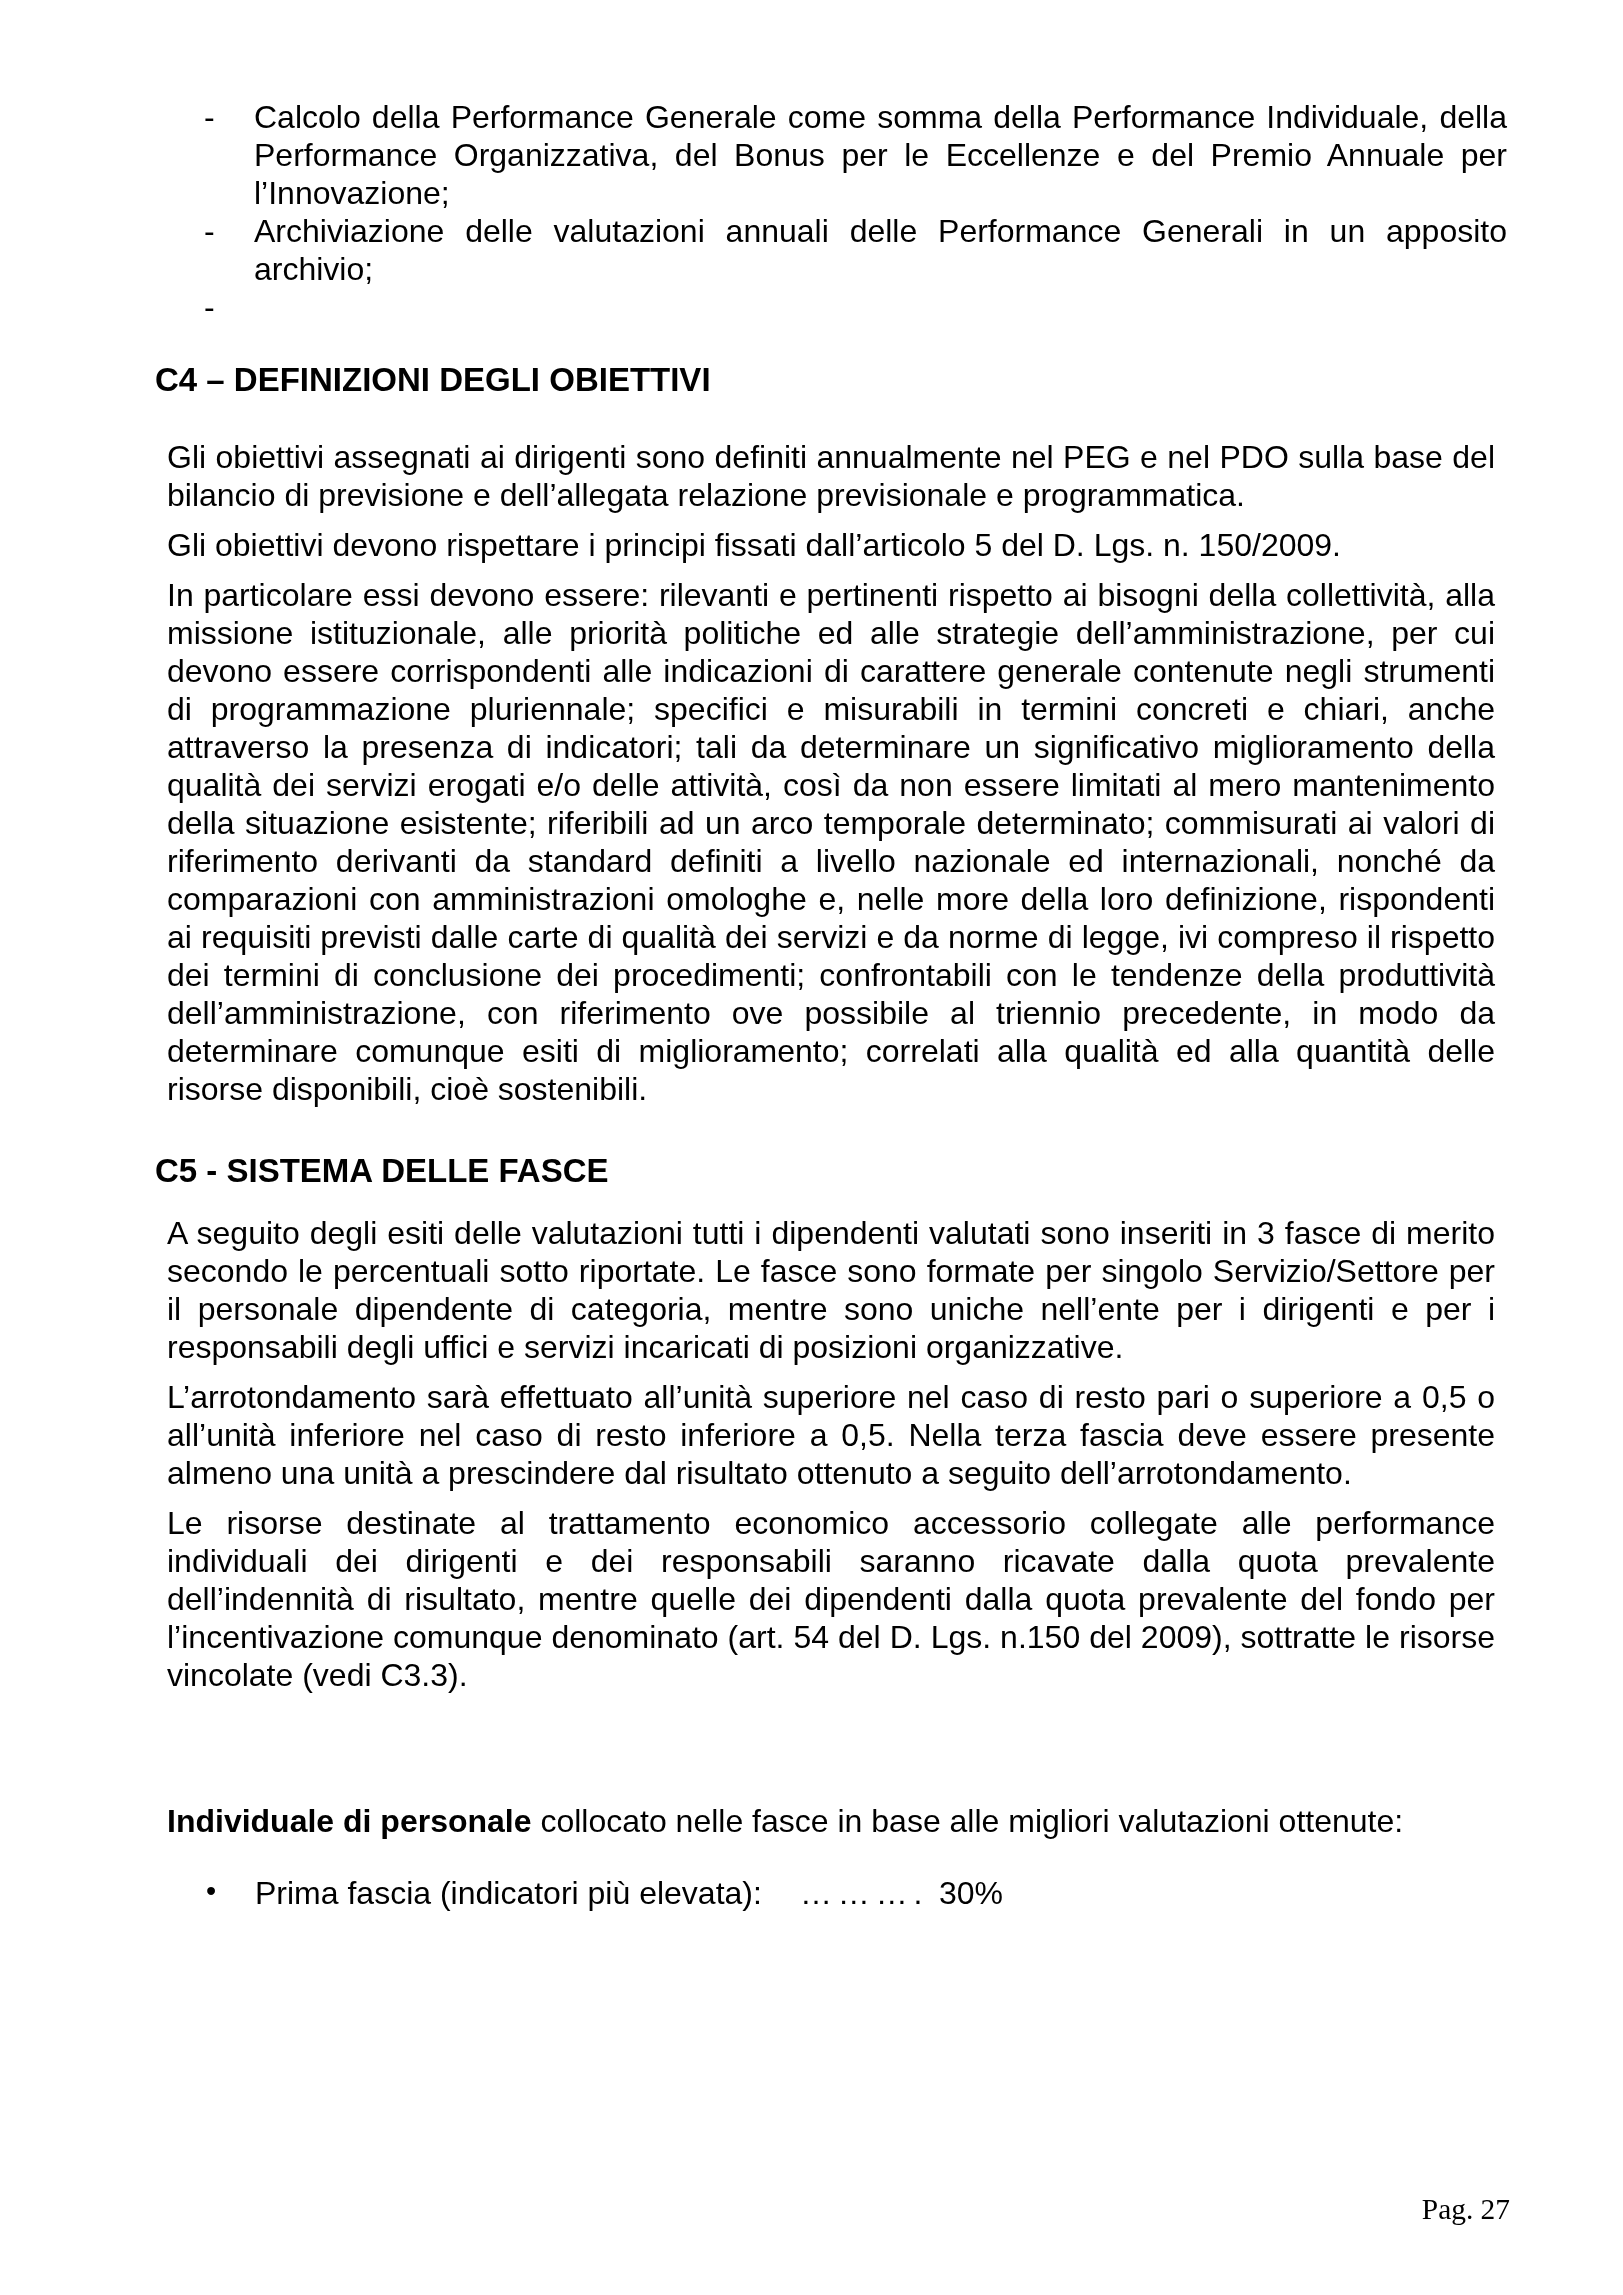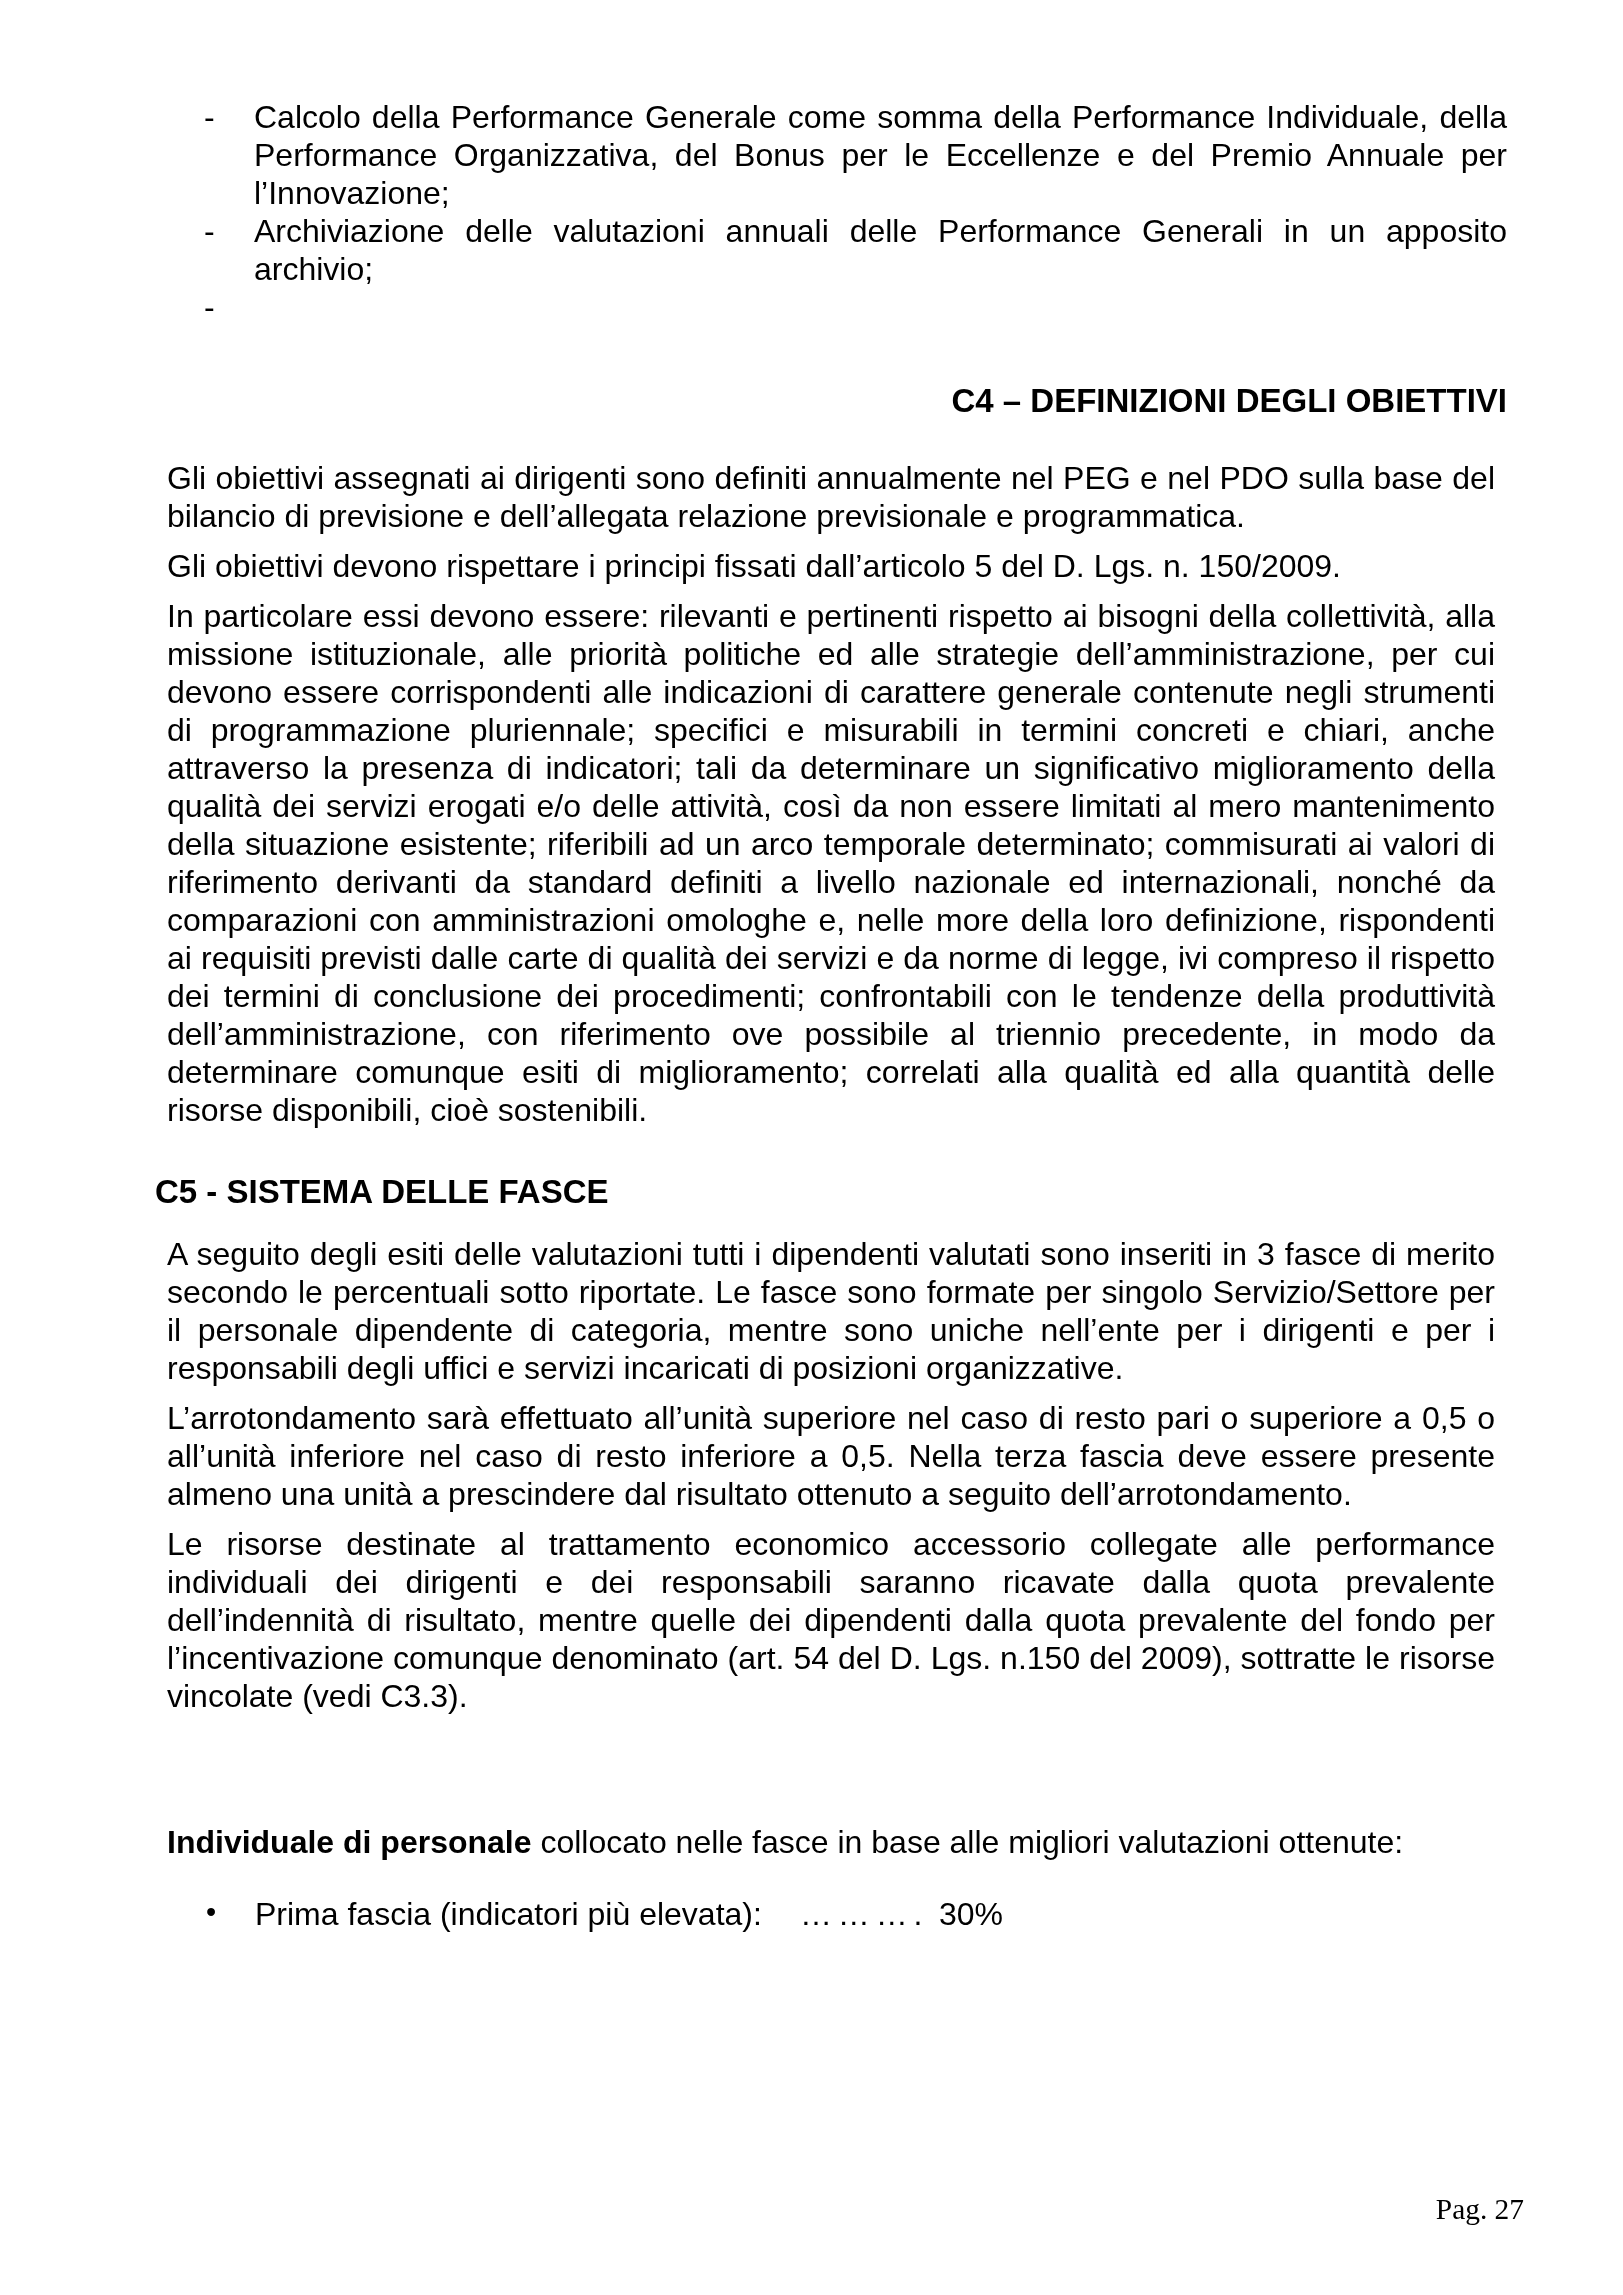--- a/index.html
+++ b/index.html
@@ -30,21 +30,21 @@
     top: 0;
   }
 
   .heading {
     font-weight: bold;
     font-size: 33px;
     line-height: 38px;
     text-align: left;
     margin: 0;
   }
-  .heading.c4 { margin-top: 94px; margin-bottom: 39px; text-align: right; }
+  .heading.c4 { margin-top: 73px; margin-bottom: 39px; }
   .heading.c5 { margin-top: 44px; margin-bottom: 23.6px; }
 
   .lead { margin-top: 108px; text-align: left; }
   .lead strong { font-weight: bold; }
 
   .dot-list { margin-top: 34px; }
   .dot-list li {
     position: relative;
     padding-left: 100px;
     text-align: left;
@@ -57,21 +57,21 @@
   }
   .leader {
     margin-left: 38px;
     margin-right: 10.5px;
     letter-spacing: 5.9px;
   }
 
   .footer {
     position: absolute;
     top: 2193px;
-    right: 99px;
+    right: 113px;
     font-family: "Liberation Serif", "DejaVu Serif", serif;
     font-size: 29.4px;
     line-height: 1.1;
   }
 </style>
 </head>
 <body>
 
 <div class="page">
 

